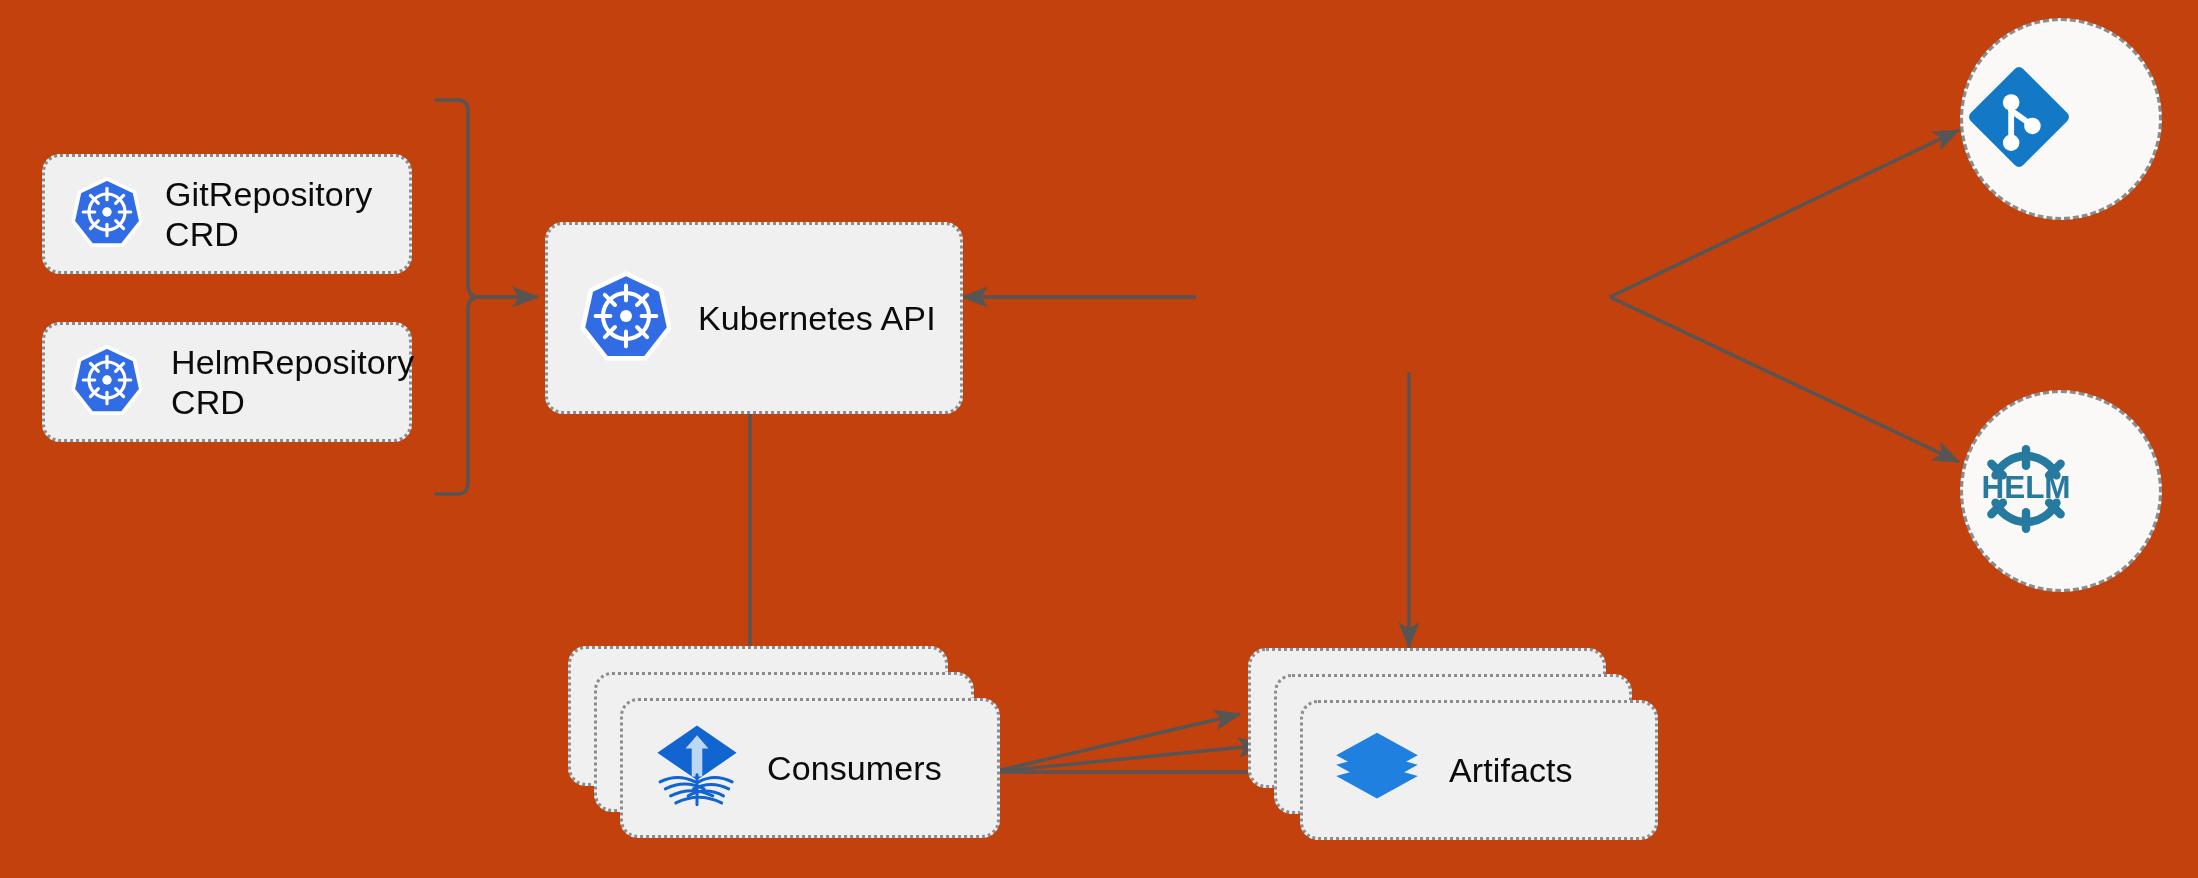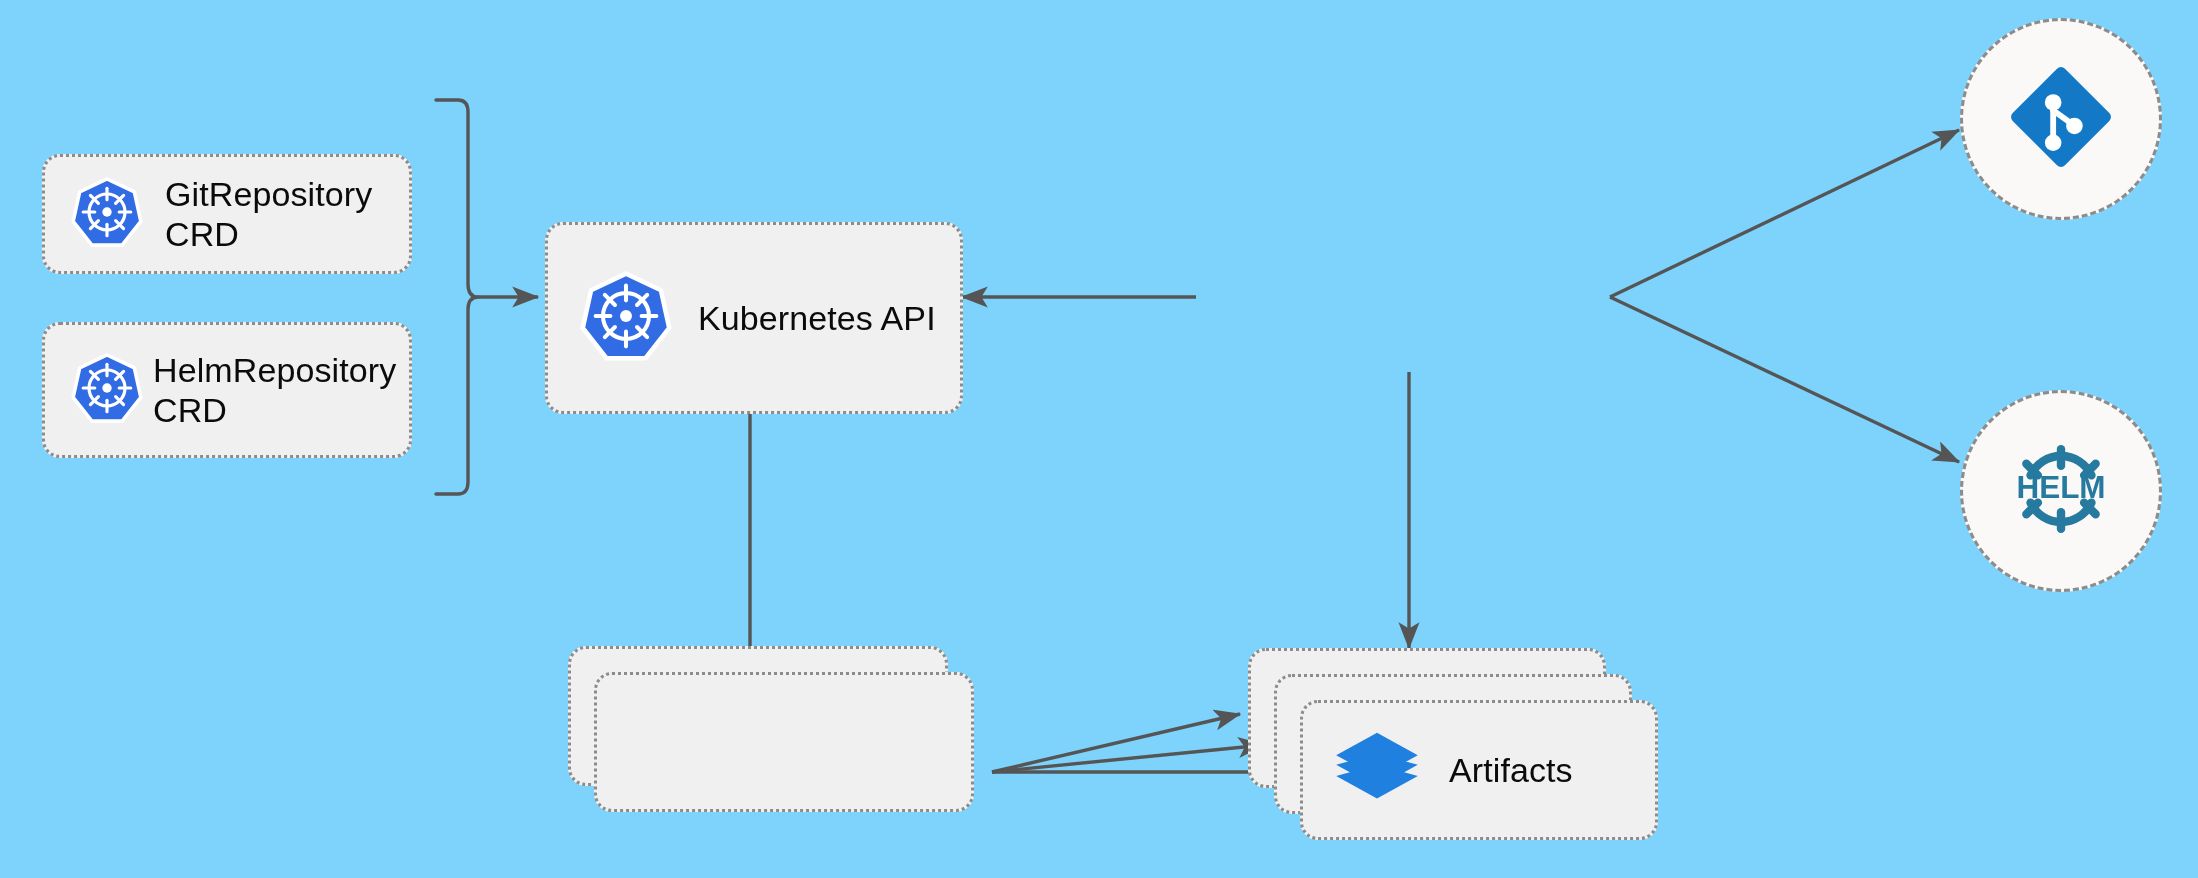--- a/index.html
+++ b/index.html
@@ -7,21 +7,21 @@
     padding: 0;
     background: #ffffff;
   }
   body {
     font-family: "Liberation Sans", sans-serif;
   }
   #canvas {
     position: relative;
     width: 2198px;
     height: 878px;
-    background: #7dd3fc;
+    background: #c2410c;
     overflow: hidden;
   }
 
   
   .node {
     position: absolute;
     box-sizing: border-box;
     background: #f0f0f0;
     border: 3px dotted #8c8c8c;
     border-radius: 18px;
@@ -50,21 +50,20 @@
 
   
   .circle-node {
     position: absolute;
     box-sizing: border-box;
     border: 3px dashed #8c8c8c;
     border-radius: 50%;
     background: #faf9f7;
     display: flex;
     align-items: center;
-    justify-content: center;
   }
 
   
   #edges {
     position: absolute;
     left: 0;
     top: 0;
     width: 2198px;
     height: 878px;
     pointer-events: none;
@@ -117,21 +116,21 @@
           <line x1="73" y1="27" x2="62" y2="38"></line>
           <line x1="38" y1="62" x2="27" y2="73"></line>
         </g>
         <circle cx="50" cy="50" r="6.5" fill="#ffffff"></circle>
       </svg>
     </span>
     <span class="node-label">GitRepository
 CRD</span>
   </div>
 
-  <div class="node" style="left:42px; top:322px; width:370px; height:136px; padding-left:26px; gap:10px;align-items:center;">
+  <div class="node" style="left:42px; top:322px; width:370px; height:120px; padding-left:26px; gap:28px;align-items:center;">
     <span class="node-icon">
       <svg width="72" height="72" viewBox="0 0 100 100" xmlns="http://www.w3.org/2000/svg">
         <polygon points="50,4 88,22 97,63 71,96 29,96 3,63 12,22" fill="#326ce5" stroke="#ffffff" stroke-width="5" stroke-linejoin="round"></polygon>
         <g fill="none" stroke="#ffffff" stroke-width="4.4" stroke-linecap="round">
           <circle cx="50" cy="50" r="25"></circle>
           <line x1="50" y1="17" x2="50" y2="33"></line>
           <line x1="50" y1="67" x2="50" y2="83"></line>
           <line x1="17" y1="50" x2="33" y2="50"></line>
           <line x1="67" y1="50" x2="83" y2="50"></line>
           <line x1="27" y1="27" x2="38" y2="38"></line>
@@ -163,20 +162,41 @@
         </g>
         <circle cx="50" cy="50" r="6.5" fill="#ffffff"></circle>
       </svg>
     </span>
     <span class="node-label">Kubernetes API</span>
   </div>
 
 
   <div class="node-ghost" style="left:568px; top:646px; width:380px; height:140px;"></div>
   <div class="node-ghost" style="left:594px; top:672px; width:380px; height:140px;"></div>
+  <div class="node" style="left:620px; top:698px; width:380px; height:140px; padding-left:30px; gap:26px;">
+    <span class="node-icon">
+      <svg width="88" height="92" viewBox="0 0 100 104" xmlns="http://www.w3.org/2000/svg">
+        <polygon points="50,6 95,37 50,68 5,37" fill="#1265d0"></polygon>
+        <g fill="#bcd7f2">
+          <polygon points="50,17 63,32 56,32 56,64 44,64 44,32 37,32"></polygon>
+        </g>
+        <g stroke="#1265d0" stroke-width="3.4" fill="none" stroke-linecap="round">
+          <path d="M8,70 Q28,60 48,70"></path>
+          <path d="M14,78 Q36,67 58,78"></path>
+          <path d="M20,86 Q44,74 68,86"></path>
+          <path d="M26,94 Q52,81 78,94"></path>
+          <path d="M52,70 Q70,60 90,70"></path>
+          <path d="M46,78 Q66,68 86,78"></path>
+          <path d="M40,86 Q60,75 80,86"></path>
+          <path d="M50,62 L50,96"></path>
+        </g>
+      </svg>
+    </span>
+    <span class="node-label">Consumers</span>
+  </div>
 
   <div class="node-ghost" style="left:1248px; top:648px; width:358px; height:140px;"></div>
   <div class="node-ghost" style="left:1274px; top:674px; width:358px; height:140px;"></div>
   <div class="node" style="left:1300px; top:700px; width:358px; height:140px; padding-left:30px; gap:28px;text-align:right;">
     <span class="node-icon">
       <svg width="88" height="80" viewBox="0 0 110 100" xmlns="http://www.w3.org/2000/svg">
         <polygon points="55,6 106,34 55,62 4,34" fill="#1f80e0"></polygon>
         <polygon points="55,42 106,56 55,84 4,56" fill="#1f80e0" transform="translate(0,-10)"></polygon>
         <polygon points="55,62 106,76 55,104 4,76" fill="#1f80e0" transform="translate(0,-16)"></polygon>
       </svg>

